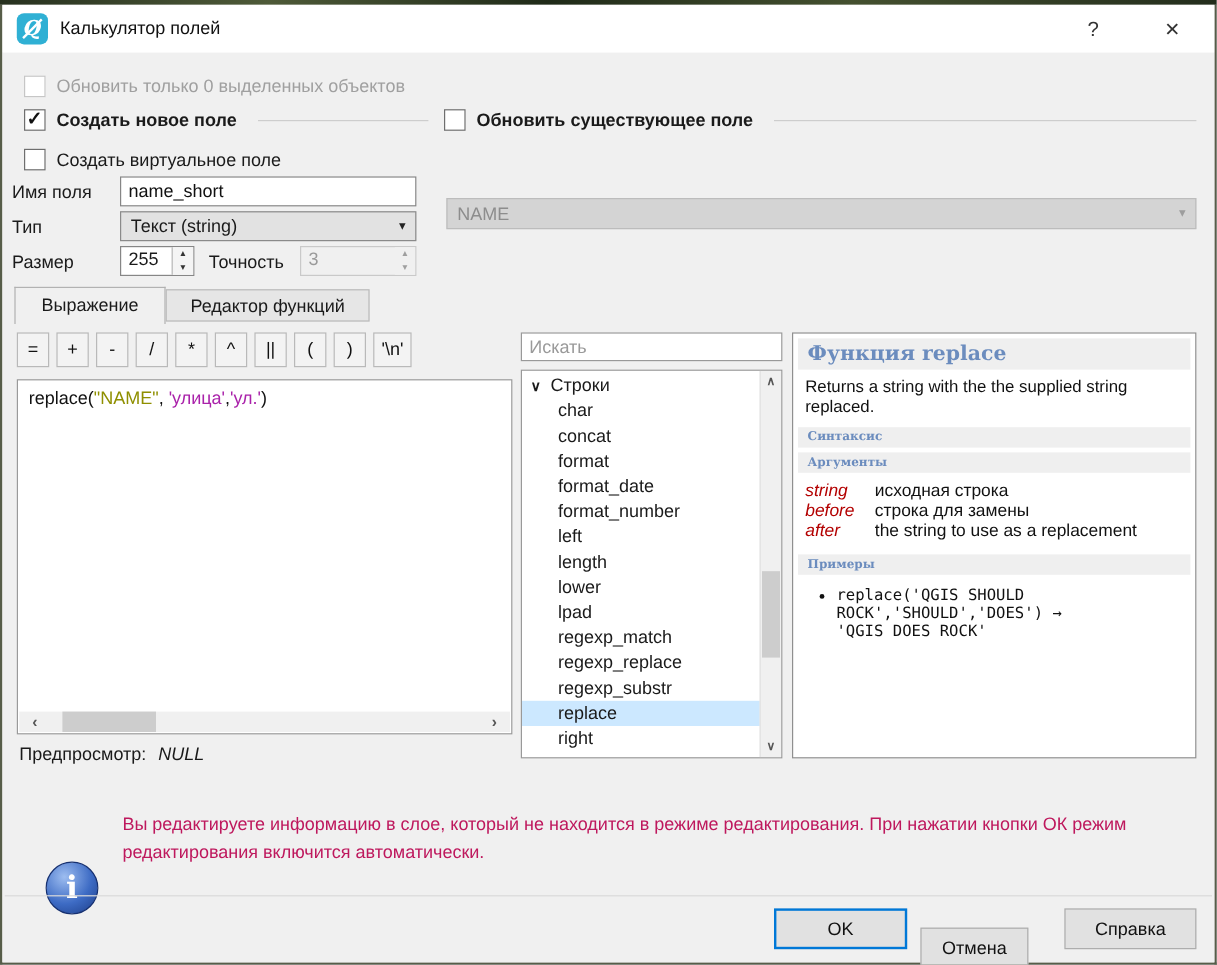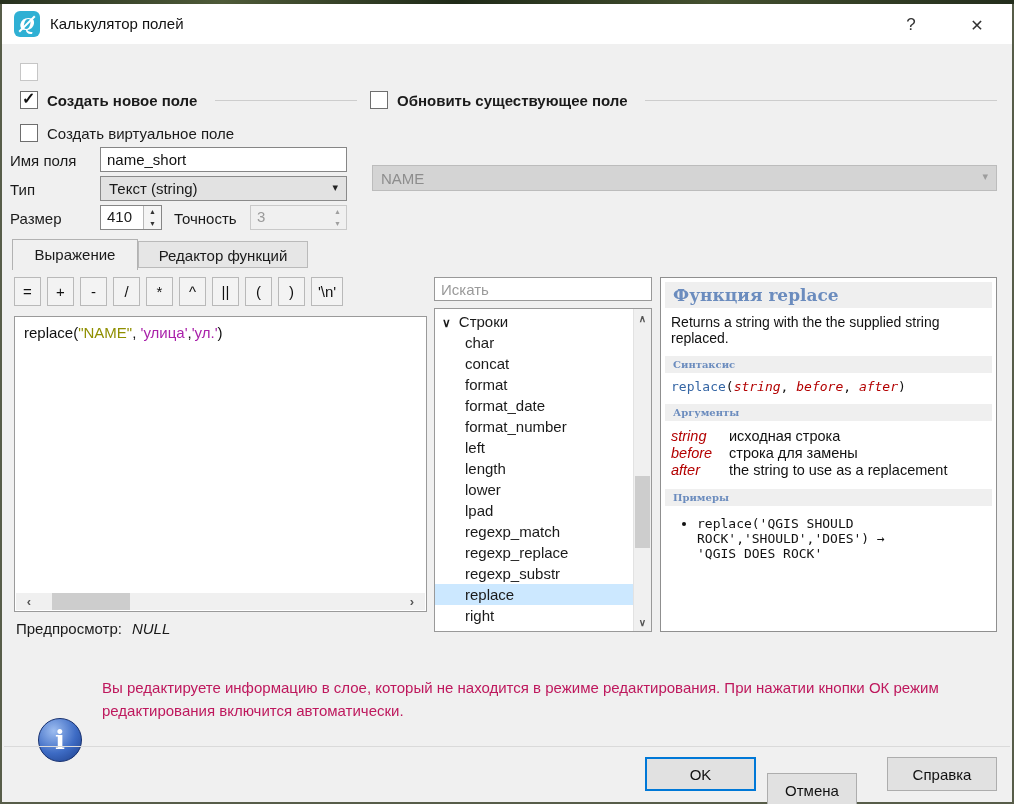--- a/index.html
+++ b/index.html
@@ -139,20 +139,21 @@
     </div>
     <div class="win-title">Калькулятор полей</div>
     <button class="win-btn win-help">?</button>
     <button class="win-btn win-close">✕</button>
   </div>
 
   <div class="content">
 
     <div class="cbrow" style="left:18px;top:19px;">
       <span class="cb disabled"></span>
+      <span class="cblabel dim">Обновить только 0 выделенных объектов</span>
     </div>
 
     <div class="cbrow" style="left:18px;top:47px;">
       <span class="cb checked"></span>
       <span class="cblabel bold">Создать новое поле</span>
     </div>
     <div class="hline" style="left:213px;top:56px;width:142px;"></div>
 
     <div class="cbrow" style="left:368px;top:47px;">
       <span class="cb"></span>
@@ -169,21 +170,21 @@
     <input class="tbox" style="left: 98px; top: 103px; width: 247px; height: 25px;" value="name_short">
 
     <div class="formlabel" style="left:8px;top:137px;">Тип</div>
     <div class="combo" style="left:98px;top:132px;width:247px;height:25px;">
       <span>Текст (string)</span>
       <span class="arr">▾</span>
     </div>
 
     <div class="formlabel" style="left:8px;top:166px;">Размер</div>
     <div class="spin" style="left:98px;top:161px;width:62px;height:25px;">
-      <span class="val">410</span>
+      <span class="val">255</span>
       <span class="btns">
         <span>▲</span>
         <span>▼</span>
       </span>
     </div>
     <div class="formlabel" style="left:172px;top:166px;">Точность</div>
     <div class="spin disabled" style="left:248px;top:161px;width:97px;height:25px;">
       <span class="val">3</span>
       <span class="btns">
         <span>▲</span>
@@ -248,21 +249,20 @@
         <span class="sarr up">∧</span>
         <span class="thumb"></span>
         <span class="sarr down">∨</span>
       </div>
     </div>
 
     <div class="help" style="top:233px;">
       <div class="hband big">Функция replace</div>
       <div class="hbody">Returns a string with the the supplied string replaced.</div>
       <div class="hband small">Синтаксис</div>
-      <div class="hbody code" id="syntax"><span class="sx-fn">replace</span>(<span class="sx-arg">string</span>, <span class="sx-arg">before</span>, <span class="sx-arg">after</span>)</div>
       <div class="hband small">Аргументы</div>
       <div class="hbody" id="args">
           <div class="argrow">
             <span class="argname">string</span>
             <span class="argdesc">исходная строка</span>
           </div>
           <div class="argrow">
             <span class="argname">before</span>
             <span class="argdesc">строка для замены</span>
           </div>

